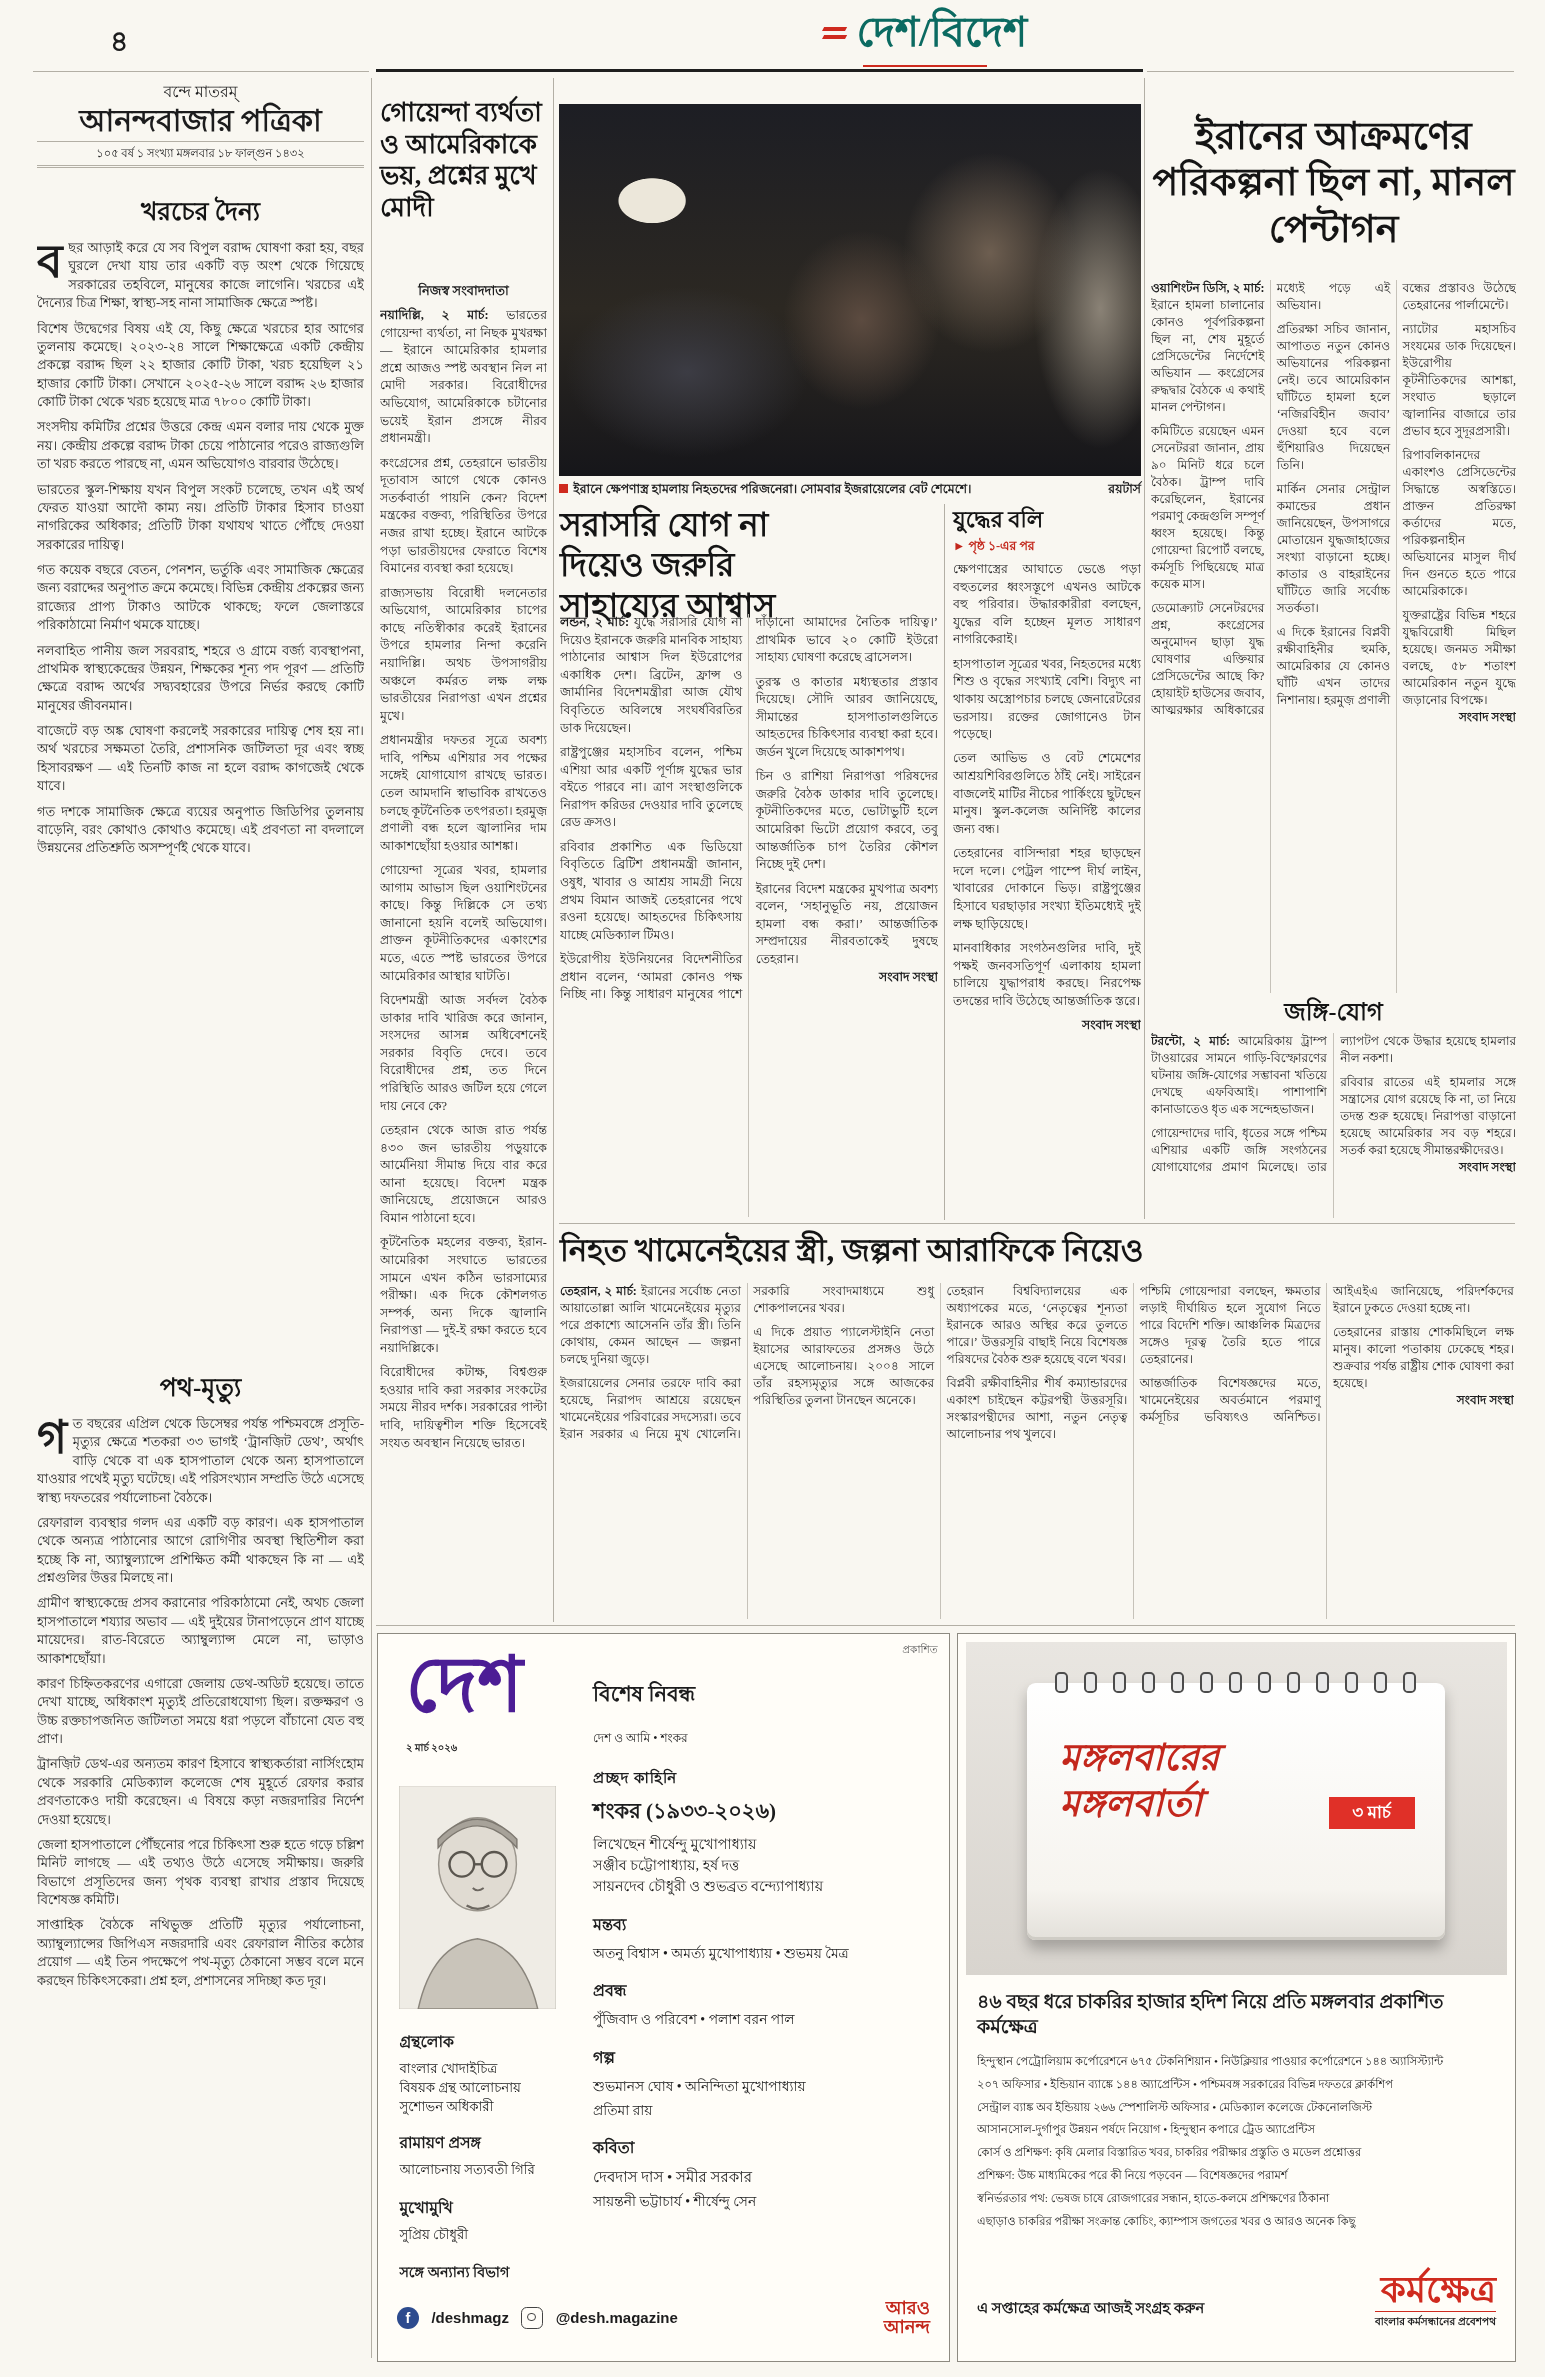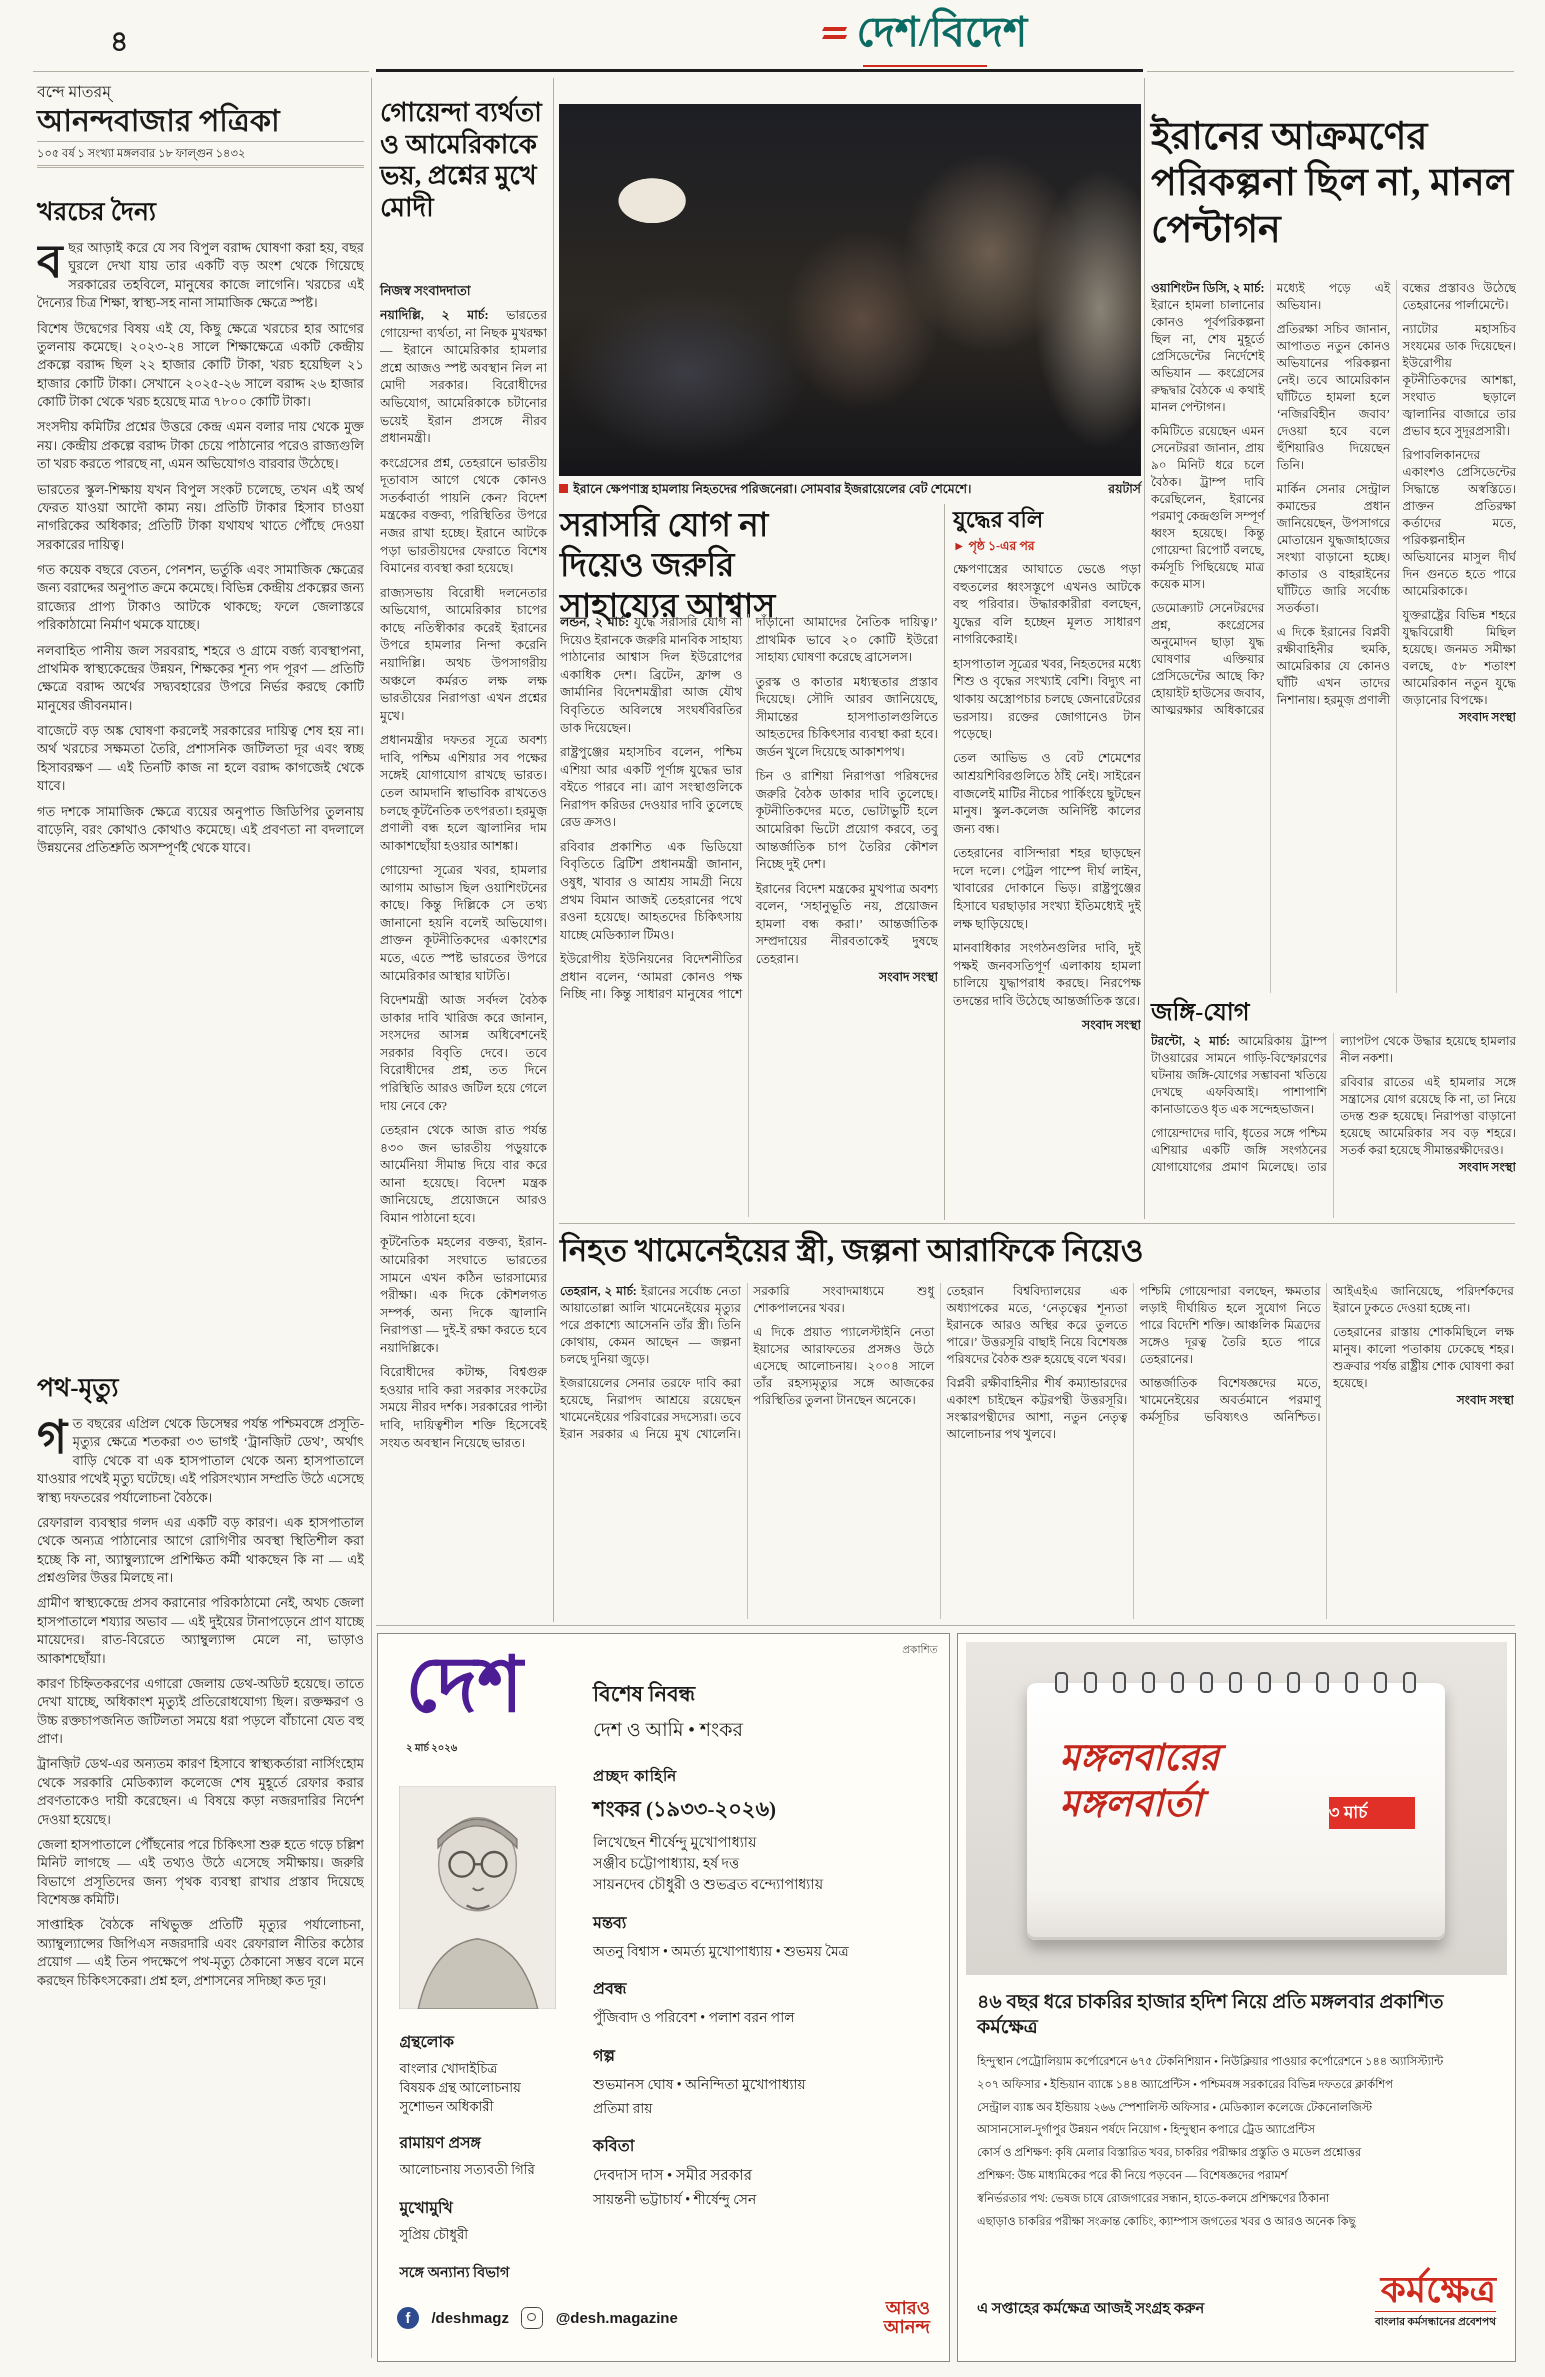--- a/index.html
+++ b/index.html
@@ -1,19 +1,19 @@
 <!DOCTYPE html>
 <html lang="bn" style="font-size:7.6px"><head>
 <meta charset="utf-8">
 <style>
   html,body{margin:0;padding:0;background:#dcdcd8;}
   .page{position:relative;width:1545px;height:2389px;background:#f9f7f1;
         font-family:"Liberation Serif","DejaVu Serif",serif;color:#1c1c1d;overflow:hidden;}
   .abs{position:absolute;}
-  .center{}
+  .center{text-align:center;}
   .right{text-align:right;}
   .bold{font-weight:bold;}
   .red{color:#c3271c;}
   .teal{color:#0b6a61;}
   .body-text{font-size:13px;line-height:1.42;text-align:justify;overflow:hidden;}
   .body-text p{margin:0 0 6.7px 0;}
   .cols2{column-count:2;column-gap:13.3px;column-rule:0.5px solid #c6c2b9;}
   .cols3{column-count:3;column-gap:12.4px;column-rule:0.5px solid #c6c2b9;}
   .cols5{column-count:5;column-gap:12.4px;column-rule:0.5px solid #c6c2b9;}
   .hl{font-weight:bold;line-height:1.22;color:#141414;}
@@ -210,21 +210,21 @@
         <circle cx="132" cy="165" r="26" fill="none" stroke="#5a564f" stroke-width="5"></circle>
         <circle cx="200" cy="165" r="26" fill="none" stroke="#5a564f" stroke-width="5"></circle>
         <line x1="158" y1="165" x2="174" y2="165" stroke="#5a564f" stroke-width="5"></line>
         <path d="M155 215 Q165 225 178 215" fill="none" stroke="#6c6760" stroke-width="4"></path>
         <path d="M142 252 Q165 266 190 252" fill="none" stroke="#6c6760" stroke-width="5"></path>
       </svg>
     </div>
 
     <div class="abs" style="left:215px;top:44px;width:339px;">
       <div class="bold" style="font-size:21px;">বিশেষ নিবন্ধ</div>
-      <div style="font-size:19px;margin-top:2px;">দেশ ও আমি • শংকর</div>
+      <div style="font-size:12px;margin-top:16px;">দেশ ও আমি • শংকর</div>
       <div class="bold" style="font-size:15px;margin-top:17px;letter-spacing:1px;">প্রচ্ছদ কাহিনি</div>
       <div class="bold" style="font-size:21px;margin-top:3.8px;">শংকর (১৯৩৩-২০২৬)</div>
       <div style="font-size:14.3px;line-height:1.5;margin-top:3.8px;">
         <div>লিখেছেন শীর্ষেন্দু মুখোপাধ্যায়</div>
         <div>সঞ্জীব চট্টোপাধ্যায়, হর্ষ দত্ত</div>
         <div>সায়নদেব চৌধুরী ও শুভব্রত বন্দ্যোপাধ্যায়</div>
       </div>
       <div class="bold" style="font-size:16px;margin-top:14.3px;">মন্তব্য</div>
       <div style="font-size:13.8px;margin-top:2.9px;">অতনু বিশ্বাস • অমর্ত্য মুখোপাধ্যায় • শুভময় মৈত্র</div>
       <div class="bold" style="font-size:16px;margin-top:12.4px;">প্রবন্ধ</div>

